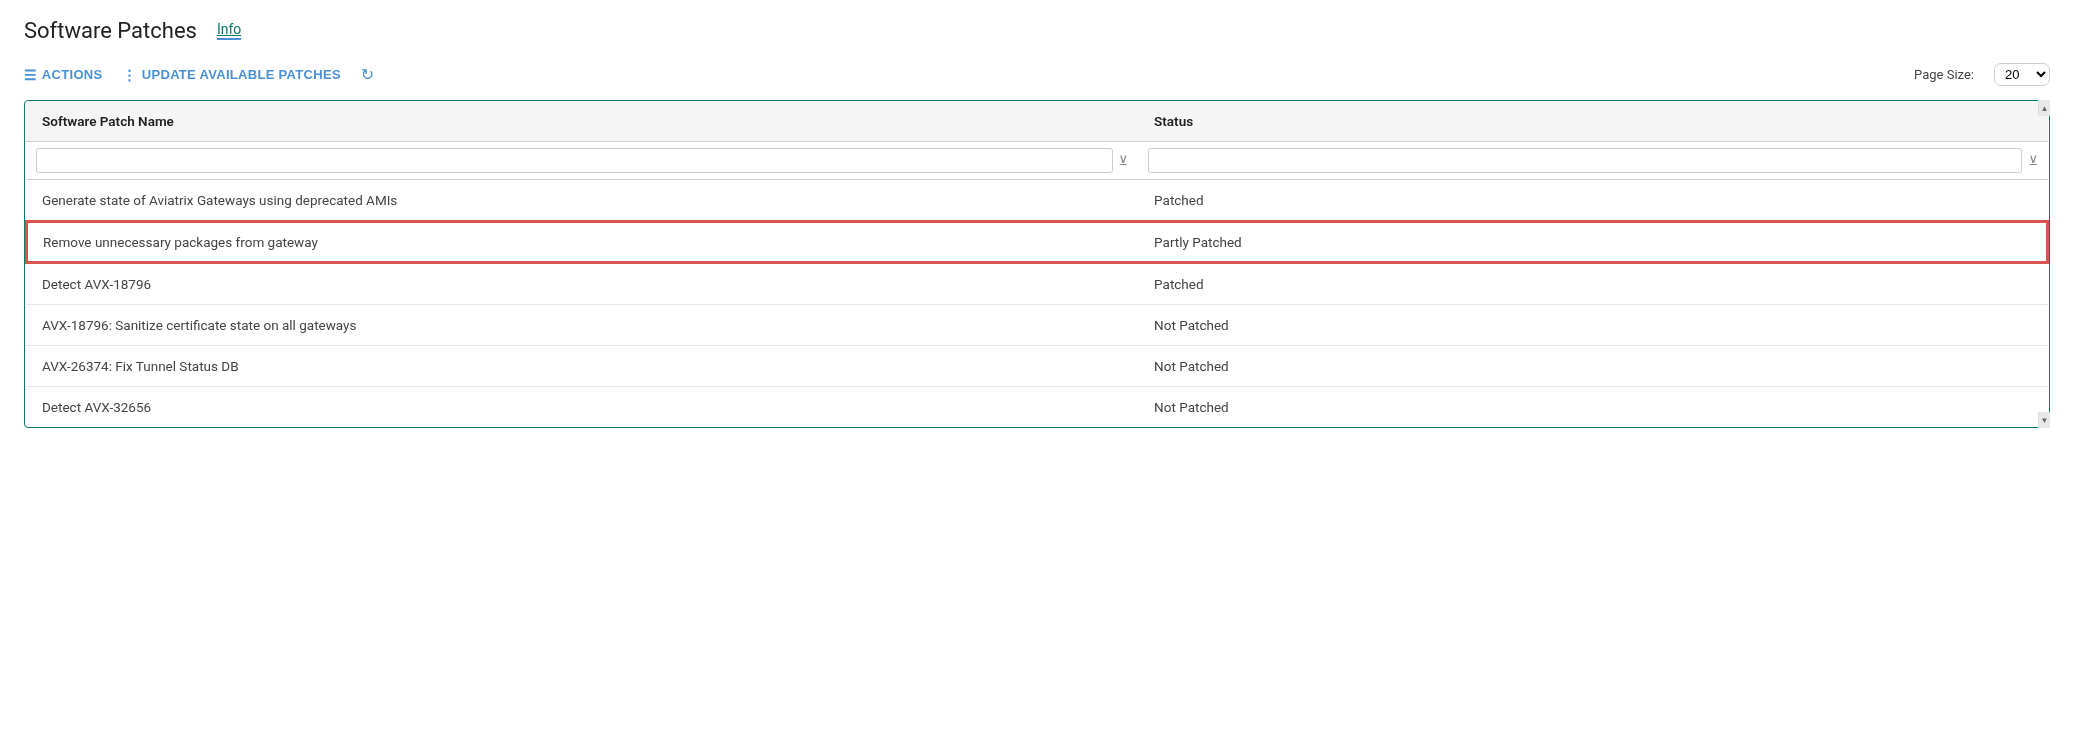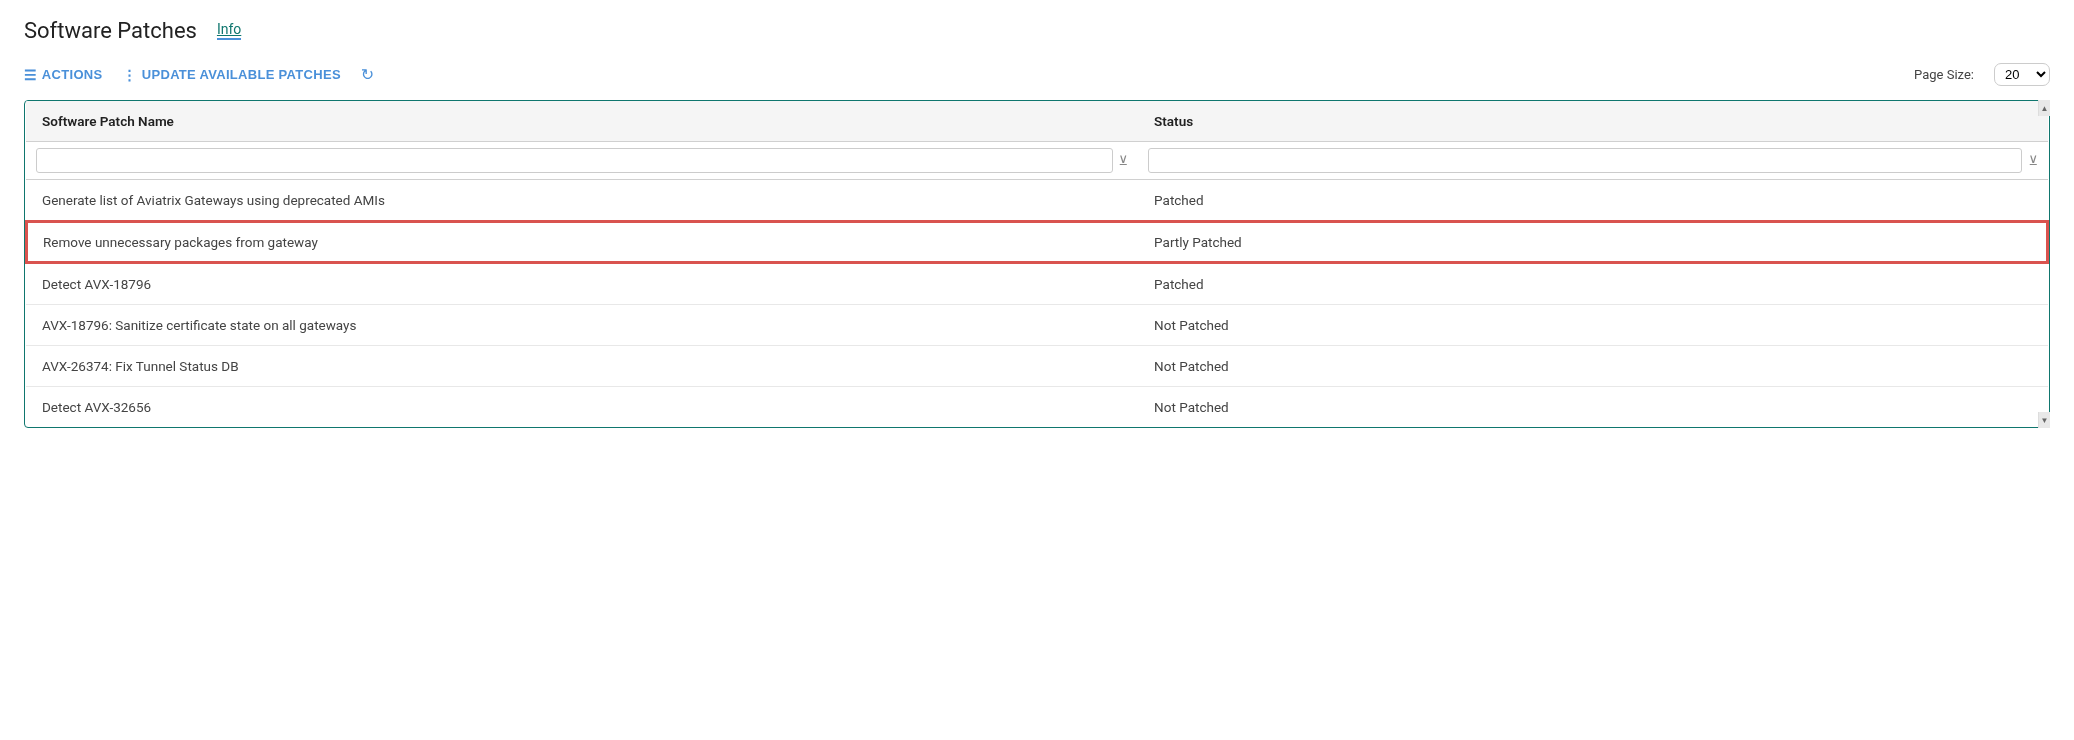--- a/index.html
+++ b/index.html
@@ -224,21 +224,21 @@
             <td class="col-status">
               <div class="filter-cell-inner">
                 <input type="text" class="filter-input" placeholder="" style="">
                 <span class="filter-icon">⊻</span>
               </div>
             </td>
           </tr>
         </thead>
         <tbody id="table-body">
         <tr>
-              <td>Generate list of Aviatrix Gateways using deprecated AMIs</td>
+              <td>Generate state of Aviatrix Gateways using deprecated AMIs</td>
               <td>Patched</td>
             </tr>
             <tr style="outline: rgb(217, 83, 79) solid 2px; outline-offset: -2px;">
               <td style="border-top: 2px solid rgb(217, 83, 79); border-bottom: 2px solid rgb(217, 83, 79); border-left: 2px solid rgb(217, 83, 79);">Remove unnecessary packages from gateway</td>
               <td style="border-top: 2px solid rgb(217, 83, 79); border-bottom: 2px solid rgb(217, 83, 79); border-right: 2px solid rgb(217, 83, 79); margin-top: 47px;">Partly Patched</td>
             </tr>
             <tr>
               <td>Detect AVX-18796</td>
               <td>Patched</td>
             </tr>

